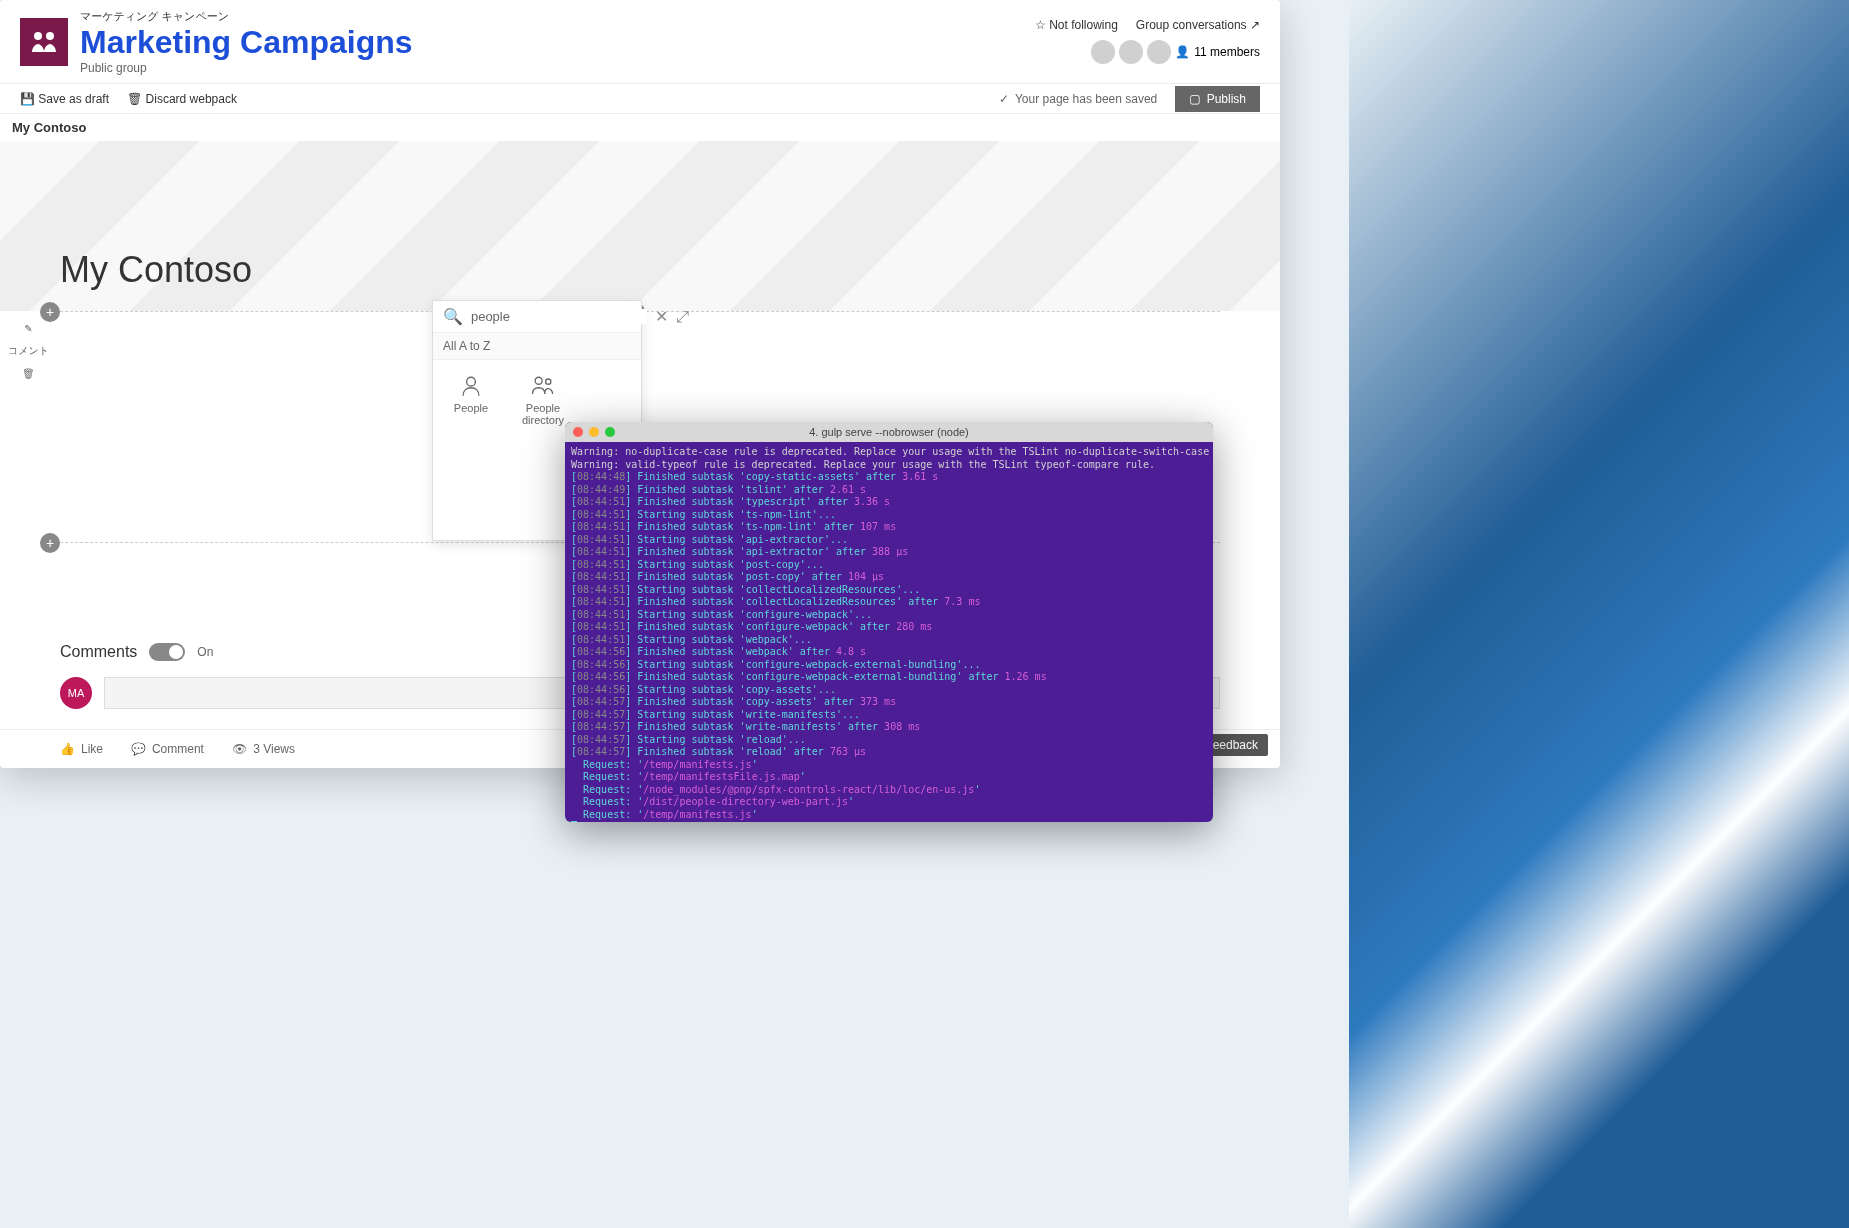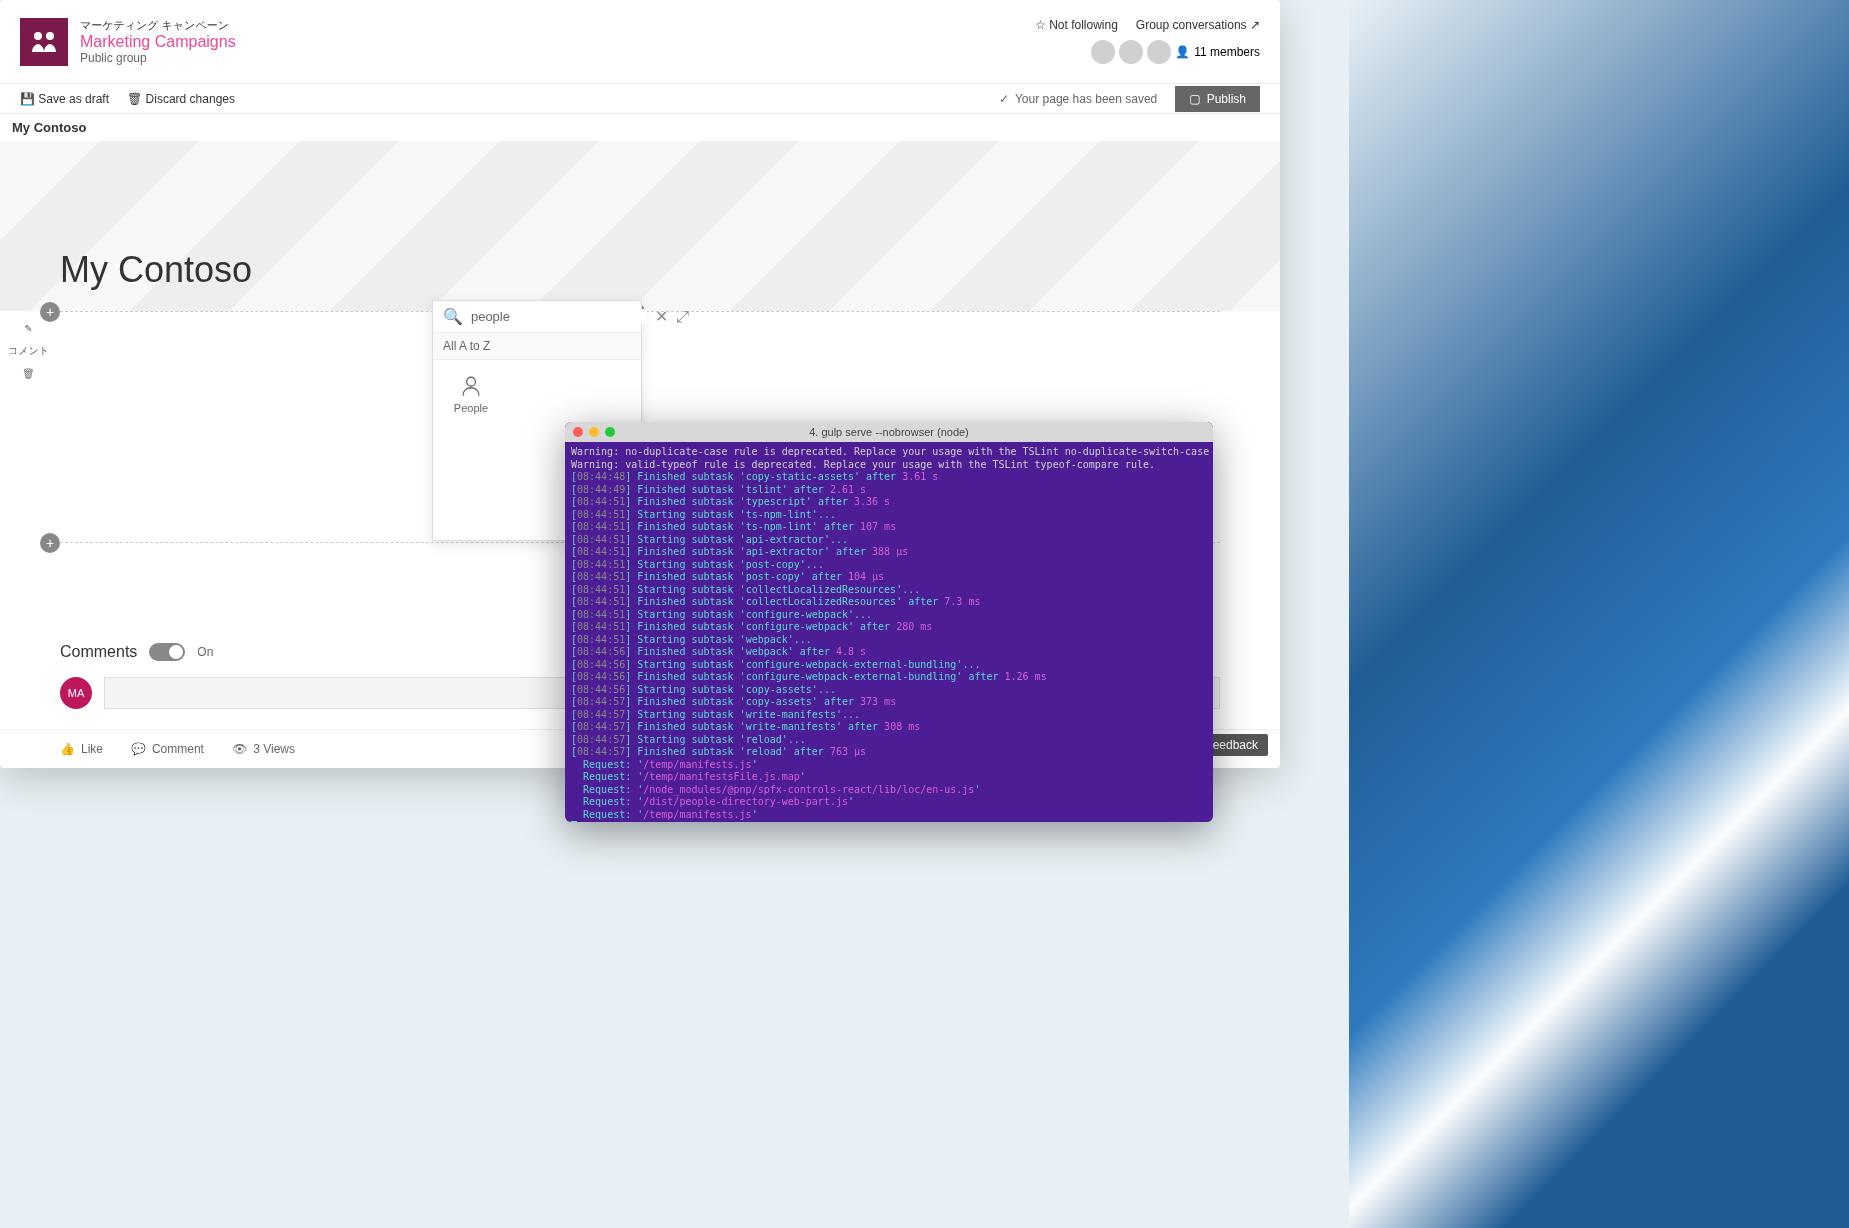--- a/index.html
+++ b/index.html
@@ -50,21 +50,21 @@
   height: 48px;
   background: #7a1a4a;
   display: flex;
   align-items: center;
   justify-content: center;
   margin-right: 12px;
 }
 .site-logo svg { fill: #fff; }
 .site-title-block { flex: 1; }
 .site-jp { font-size: 11px; color: #333; }
-.site-title { font-size: 16px; font-weight: 400; color: #ec4899; }
+.site-title { font-size: 32px; font-weight: 700; color: #1d4ed8; }
 .site-sub { font-size: 12px; color: #666; }
 .header-right { position: absolute; right: 20px; top: 18px; text-align: right; font-size: 12px; }
 .header-links { display: flex; gap: 18px; margin-bottom: 8px; justify-content: flex-end; }
 .header-links span { color: #333; cursor: pointer; }
 .members { display: flex; align-items: center; gap: 4px; justify-content: flex-end; }
 .avatar-circle { width: 24px; height: 24px; border-radius: 50%; background: #d0d0d0; display: inline-block; }
 .command-bar {
   height: 30px;
   border-bottom: 1px solid #eaeaea;
   display: flex;
@@ -216,21 +216,21 @@
     </div>
   </div>
 
   <div class="command-bar">
     <span>
       <span>💾</span>
       <span>Save as draft</span>
     </span>
     <span>
       <span>🗑</span>
-      <span>Discard changes</span>
+      <span>Discard webpack</span>
     </span>
     <span class="spacer"></span>
     <span class="saved-msg">
       <span>✓</span>
       <span>Your page has been saved</span>
     </span>
     <span class="publish-btn">
       <span>▢</span>
       <span>Publish</span>
     </span>
@@ -298,20 +298,28 @@
     <span style="color:#888;cursor:pointer">⤢</span>
   </div>
   <div class="toolbox-tabs">All A to Z</div>
   <div class="toolbox-items">
     <div class="tb-item">
       <svg viewBox="0 0 32 32" stroke="#666" fill="none" stroke-width="1.5">
           <circle cx="16" cy="11" r="5"></circle>
           <path d="M7 27c0-6 4-9 9-9s9 3 9 9"></path>
         </svg>
       <div>People</div>
+    </div>
+    <div class="tb-item">
+      <svg viewBox="0 0 32 32" stroke="#666" fill="none" stroke-width="1.5">
+          <circle cx="11" cy="10" r="4"></circle>
+          <circle cx="22" cy="11" r="3"></circle>
+          <path d="M4 25c0-5 3-7 7-7s7 2 7 7M18 25c0-4 2-6 4-6s5 2 5 6"></path>
+        </svg>
+      <div>People directory</div>
     </div>
   </div>
 </div>
 
 <div class="terminal">
   <div class="term-titlebar">
     <div class="traffic">
       <span class="tl-red"></span>
       <span class="tl-yellow"></span>
       <span class="tl-green"></span>

